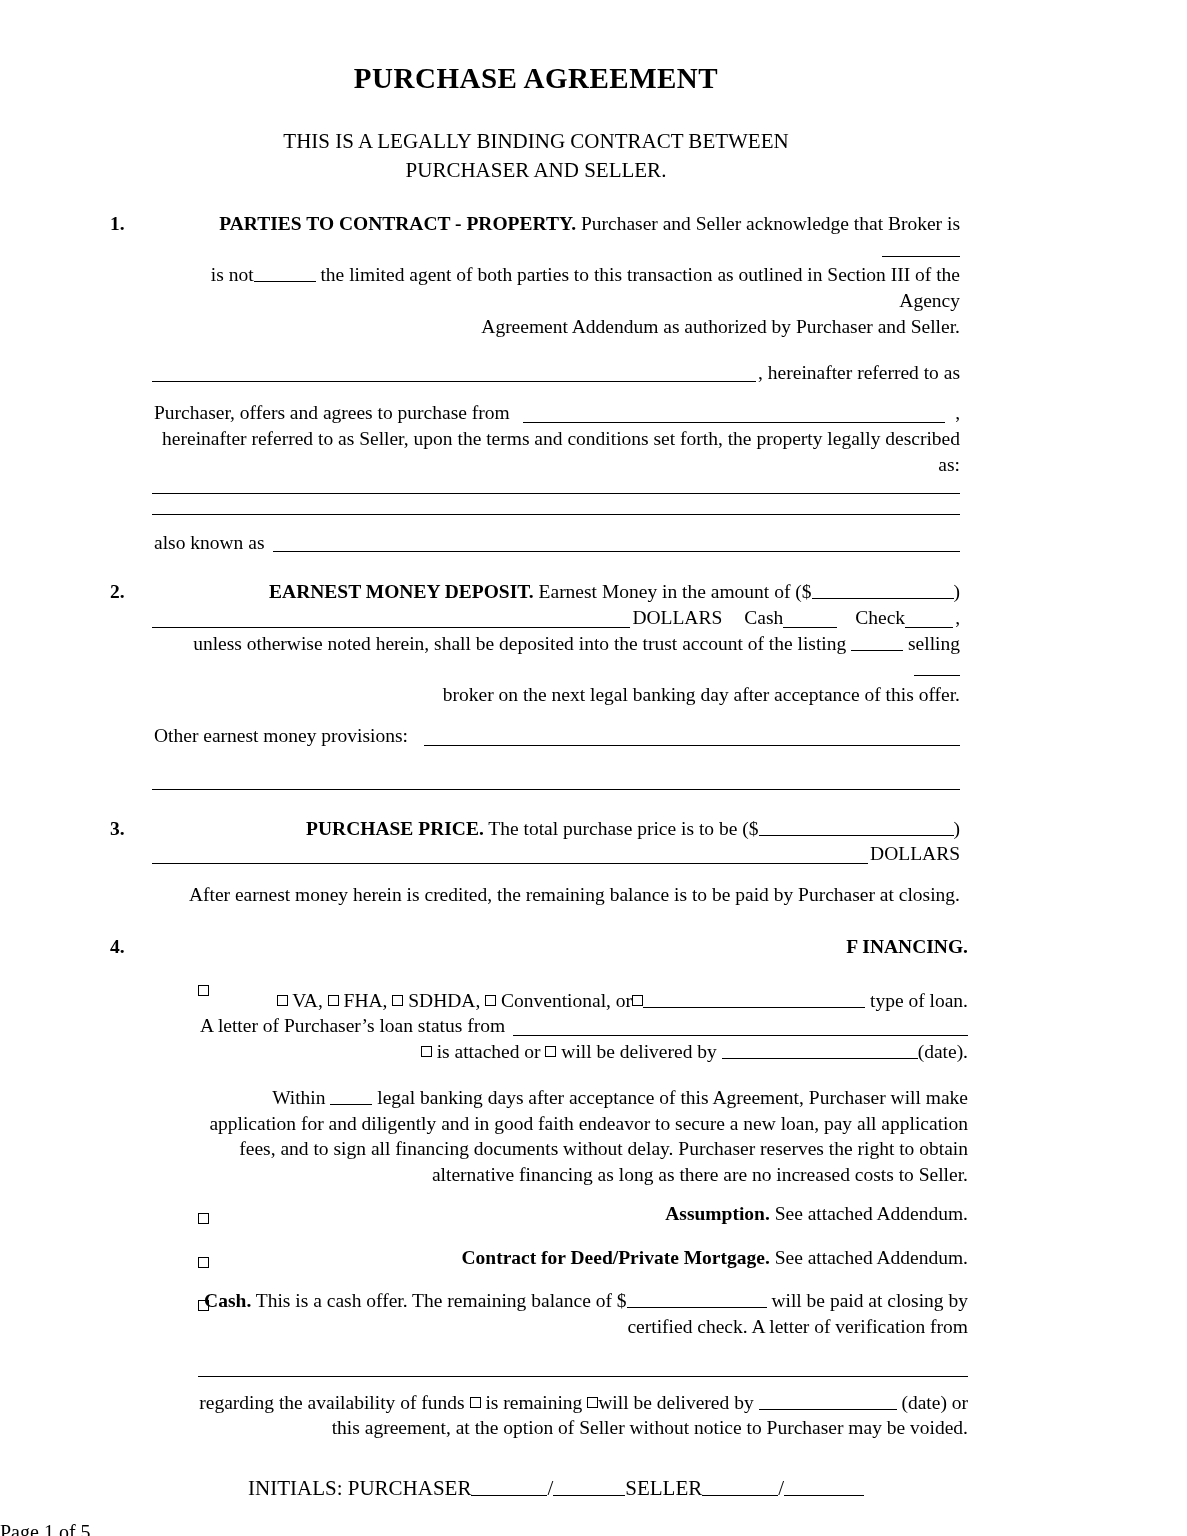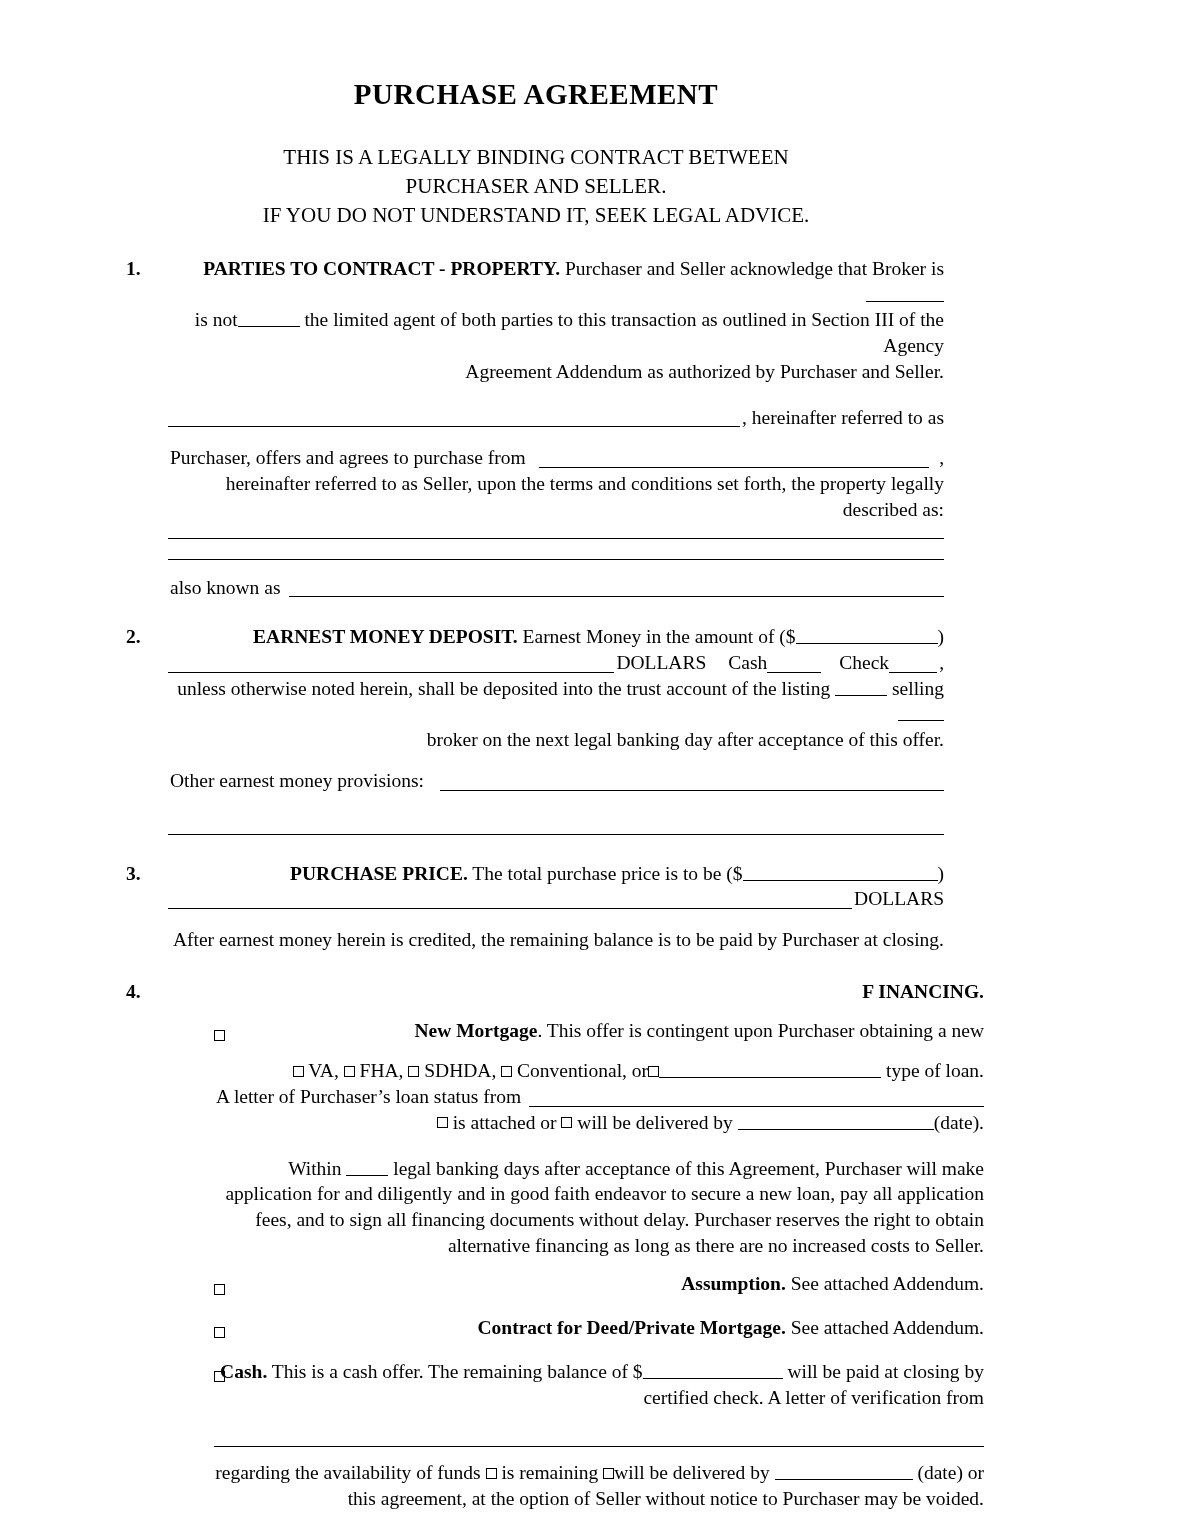--- a/index.html
+++ b/index.html
@@ -13,21 +13,21 @@
     height: 1536px;
     font-family: "Liberation Serif", "DejaVu Serif", serif;
     color: #000000;
     position: relative;
     overflow: hidden;
   }
   .page {
     position: relative;
     width: 1072px;
     height: 1536px;
-    padding: 16px;
+    padding: 0;
     box-sizing: border-box;
   }
 
   
   .doc-title {
     text-align: center;
     font-size: 29px;
     font-weight: bold;
     letter-spacing: 0.5px;
     margin: 0;
@@ -160,21 +160,20 @@
 </head>
 <body>
 
 <div class="page">
 
   <h1 class="doc-title">PURCHASE AGREEMENT</h1>
 
   <div class="subtitle">
     <div>THIS IS A LEGALLY BINDING CONTRACT BETWEEN</div>
     <div>PURCHASER AND SELLER.</div>
-    <div>IF YOU DO NOT UNDERSTAND IT, SEEK LEGAL ADVICE.</div>
   </div>
 
   <div class="body-area">
 
     <div class="section">
       <div class="sec-num">1.</div>
       <div class="sec-body">
         <p class="ln"><span class="strong">PARTIES TO CONTRACT - PROPERTY.</span><span> Purchaser and Seller acknowledge that Broker is</span><span class="u" style="width:78px"></span></p>
         <p class="ln"><span>is not</span><span class="u" style="width:62px"></span><span> the limited agent of  both parties to this transaction as outlined in Section III of the Agency</span></p>
         <p class="ln">Agreement Addendum as authorized by Purchaser and Seller.</p>
@@ -249,21 +248,20 @@
     </div>
 
     <div class="section" style="margin-top:26px">
       <div class="sec-num">4.</div>
       <div class="sec-body">
         <p class="ln strong">F INANCING.</p>
 
         <div class="fin-item">
           <div class="fin-box"><span class="cbx"></span></div>
           <div class="fin-text">
-            <p class="ln"><span class="strong">New Mortgage</span><span>.  This offer is contingent upon Purchaser obtaining a new</span></p>
 
             <p class="ln gap">
               <span class="cbx-inline"></span><span> VA, </span><span class="cbx-inline"></span><span> FHA, </span><span class="cbx-inline"></span><span> SDHDA, </span><span class="cbx-inline"></span><span> Conventional, </span><span>or</span><span class="cbx-inline"></span><span class="u" style="width:222px"></span><span> type of loan.</span>
             </p>
 
             <p class="ln rule-row">
               <span class="tail">A letter of Purchaser’s loan status from</span>
               <span class="grow" style="margin-left:8px"></span>
             </p>
 

